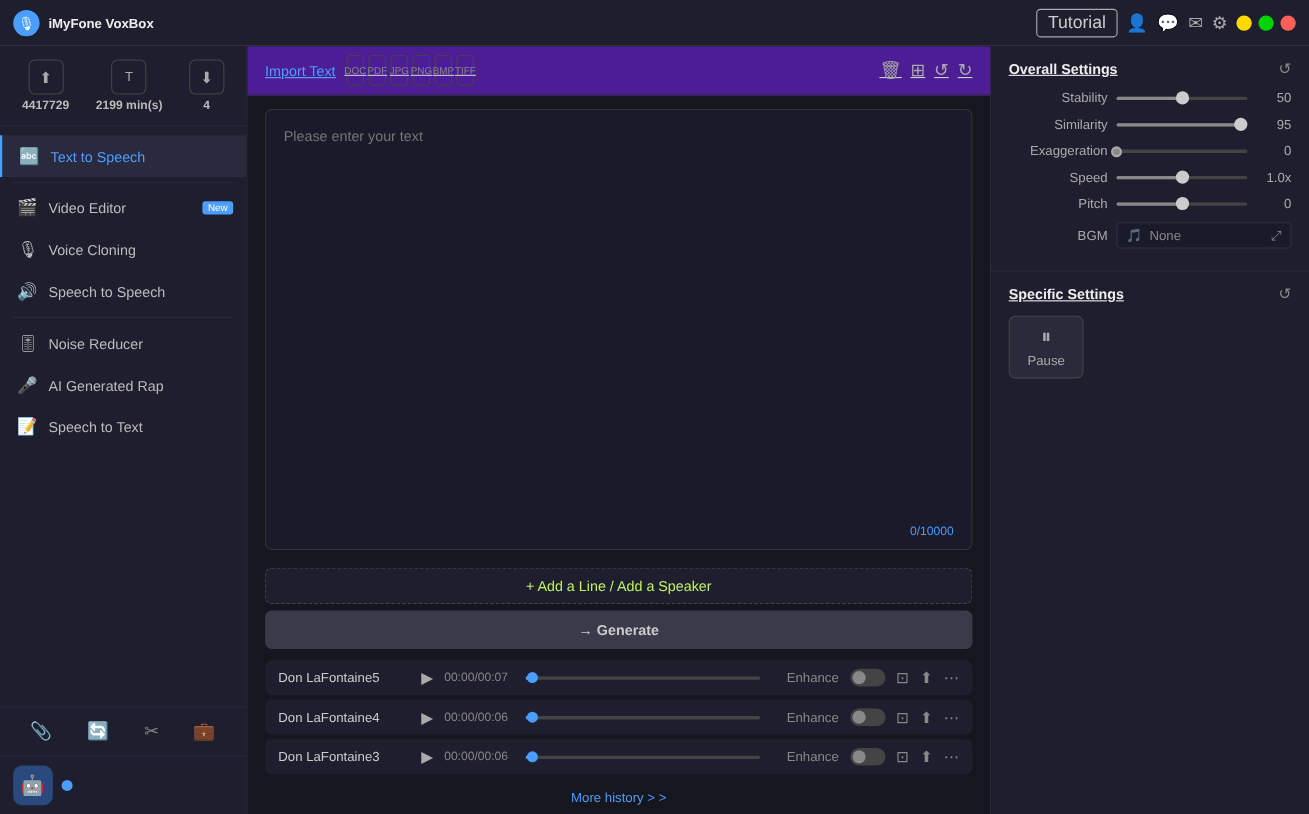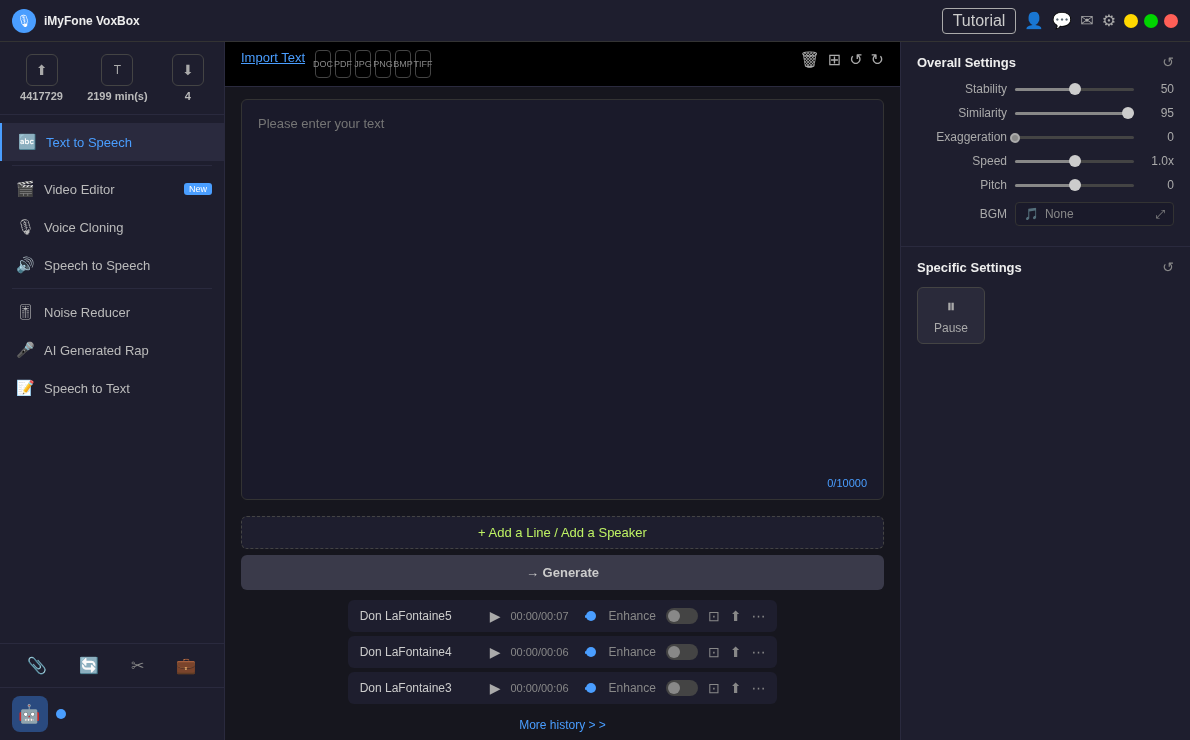--- a/index.html
+++ b/index.html
@@ -40,41 +40,41 @@
 
     .sidebar-bottom { display: flex; justify-content: space-around; padding: 12px; border-top: 1px solid #2a2a3e; }
     .sidebar-bottom span { font-size: 18px; color: #888; cursor: pointer; }
     .chatbot { display: flex; align-items: center; padding: 8px 12px; gap: 8px; border-top: 1px solid #2a2a3e; }
     .chatbot-avatar { width: 36px; height: 36px; background: #2a4a7f; border-radius: 8px; display: flex; align-items: center; justify-content: center; font-size: 18px; }
 
     
     .content { flex: 1; background: #16161e; display: flex; flex-direction: column; }
 
     
-    .toolbar { display: flex; align-items: flex-start; padding: 8px 16px; border-bottom: 1px solid #2a2a3e; gap: 10px; background: #000000; }
+    .toolbar { display: flex; align-items: center; padding: 8px 16px; border-bottom: 1px solid #2a2a3e; gap: 10px; background: #4c1d95; text-decoration: underline; }
     .toolbar-link { color: #4a9eff; font-size: 13px; cursor: pointer; text-decoration: underline; }
     .toolbar-file-icons { display: flex; gap: 4px; }
     .file-icon { width: 16px; height: 28px; border: 1px solid #444; border-radius: 4px; display: flex; align-items: center; justify-content: center; font-size: 9px; color: #888; cursor: pointer; }
     .toolbar-spacer { flex: 1; }
     .toolbar-actions { display: flex; gap: 8px; align-items: center; }
     .toolbar-action-btn { background: transparent; border: none; color: #aaa; font-size: 16px; cursor: pointer; }
 
     
     .text-area-wrapper { flex: 1; padding: 12px 16px; overflow: hidden; display: flex; flex-direction: column; }
     .text-input-area { flex: 1; background: #1a1a2a; border: 1px solid #333; border-radius: 6px; padding: 16px; font-size: 13px; color: #555; resize: none; position: relative; }
     .text-input-area textarea { width: 100%; height: calc(100% - 24px); background: transparent; border: none; outline: none; color: #555; font-size: 13px; resize: none; }
     .char-count { position: absolute; bottom: 10px; right: 16px; font-size: 11px; color: #4a9eff; }
 
     
     .action-bar { padding: 4px 16px 4px; display: flex; flex-direction: column; gap: 6px; }
     .add-line-btn { border: 1px dashed #444; background: #1e1e2e; color: #bef264; padding: 8px; border-radius: 6px; cursor: pointer; font-size: 13px; text-align: center; }
     .generate-btn { background: #3a3a4a; color: #ccc; border: none; padding: 10px; border-radius: 6px; cursor: pointer; font-size: 13px; font-weight: 600; text-align: center; }
 
     
-    .history-list { padding: 6px 16px; display: flex; flex-direction: column; gap: 4px; align-items: center; }
+    .history-list { padding: 6px 16px; display: flex; flex-direction: column; gap: 4px; }
     .history-item { display: flex; align-items: center; background: #1e1e2e; border-radius: 6px; padding: 8px 12px; gap: 10px; }
     .history-speaker { font-size: 12px; color: #ccc; width: 120px; }
     .history-play { color: #aaa; cursor: pointer; font-size: 14px; }
     .history-time { font-size: 11px; color: #888; white-space: nowrap; }
     .history-progress { flex: 1; height: 3px; background: #444; border-radius: 2px; position: relative; margin: 0 6px; }
     .history-progress-fill { position: absolute; left: 0; top: 0; height: 100%; background: #4a9eff; border-radius: 2px; width: 2px; }
     .history-progress-dot { position: absolute; top: -4px; left: 1px; width: 10px; height: 10px; background: #4a9eff; border-radius: 50%; }
     .history-enhance { font-size: 12px; color: #888; margin-left: 8px; }
     .history-action { font-size: 14px; color: #888; cursor: pointer; }
     .toggle-switch { width: 32px; height: 16px; background: #444; border-radius: 8px; position: relative; cursor: pointer; }
@@ -85,21 +85,21 @@
     
     .right-panel { width: 290px; background: #1e1e2e; border-left: 1px solid #2a2a3e; display: flex; flex-direction: column; overflow-y: auto; }
     .speaker-section { display: flex; flex-direction: column; align-items: center; padding: 20px 16px 16px; border-bottom: 1px solid #2a2a3e; }
     .speaker-avatar { width: 70px; height: 70px; border-radius: 50%; background: linear-gradient(135deg, #ff6eb4, #a855f7); display: flex; align-items: center; justify-content: center; font-size: 36px; margin-bottom: 10px; overflow: hidden; }
     .speaker-name { color: #eee; font-size: 14px; font-weight: 600; margin-bottom: 10px; }
     .change-speaker-btn { background: #1a1a2e; border: 1px solid #555; color: #ccc; padding: 5px 16px; border-radius: 4px; cursor: pointer; font-size: 12px; }
 
     
     .settings-section { padding: 12px 16px; }
     .settings-header { display: flex; align-items: center; justify-content: space-between; margin-bottom: 12px; }
-    .settings-title { font-size: 13px; color: #eee; font-weight: 600; }
+    .settings-title { font-size: 13px; color: #eee; font-weight: 600; text-decoration: underline; }
     .settings-refresh { color: #888; cursor: pointer; font-size: 14px; }
     .setting-row { display: flex; align-items: center; margin-bottom: 10px; }
     .setting-label { font-size: 12px; color: #aaa; width: 90px; text-align: right; margin-right: 8px; }
     .setting-slider { flex: 1; height: 3px; background: #444; border-radius: 2px; position: relative; cursor: pointer; }
     .setting-slider-fill { position: absolute; left: 0; top: 0; height: 100%; background: #888; border-radius: 2px; }
     .setting-slider-thumb { position: absolute; top: -5px; width: 12px; height: 12px; background: #ccc; border-radius: 50%; transform: translateX(-50%); }
     .setting-value { font-size: 12px; color: #aaa; margin-left: 8px; width: 32px; text-align: right; }
     .setting-circle-thumb { width: 10px; height: 10px; background: #888; border: 2px solid #aaa; border-radius: 50%; position: absolute; top: -3px; transform: translateX(-50%); }
 
     .bgm-row { display: flex; align-items: center; margin-bottom: 8px; }

